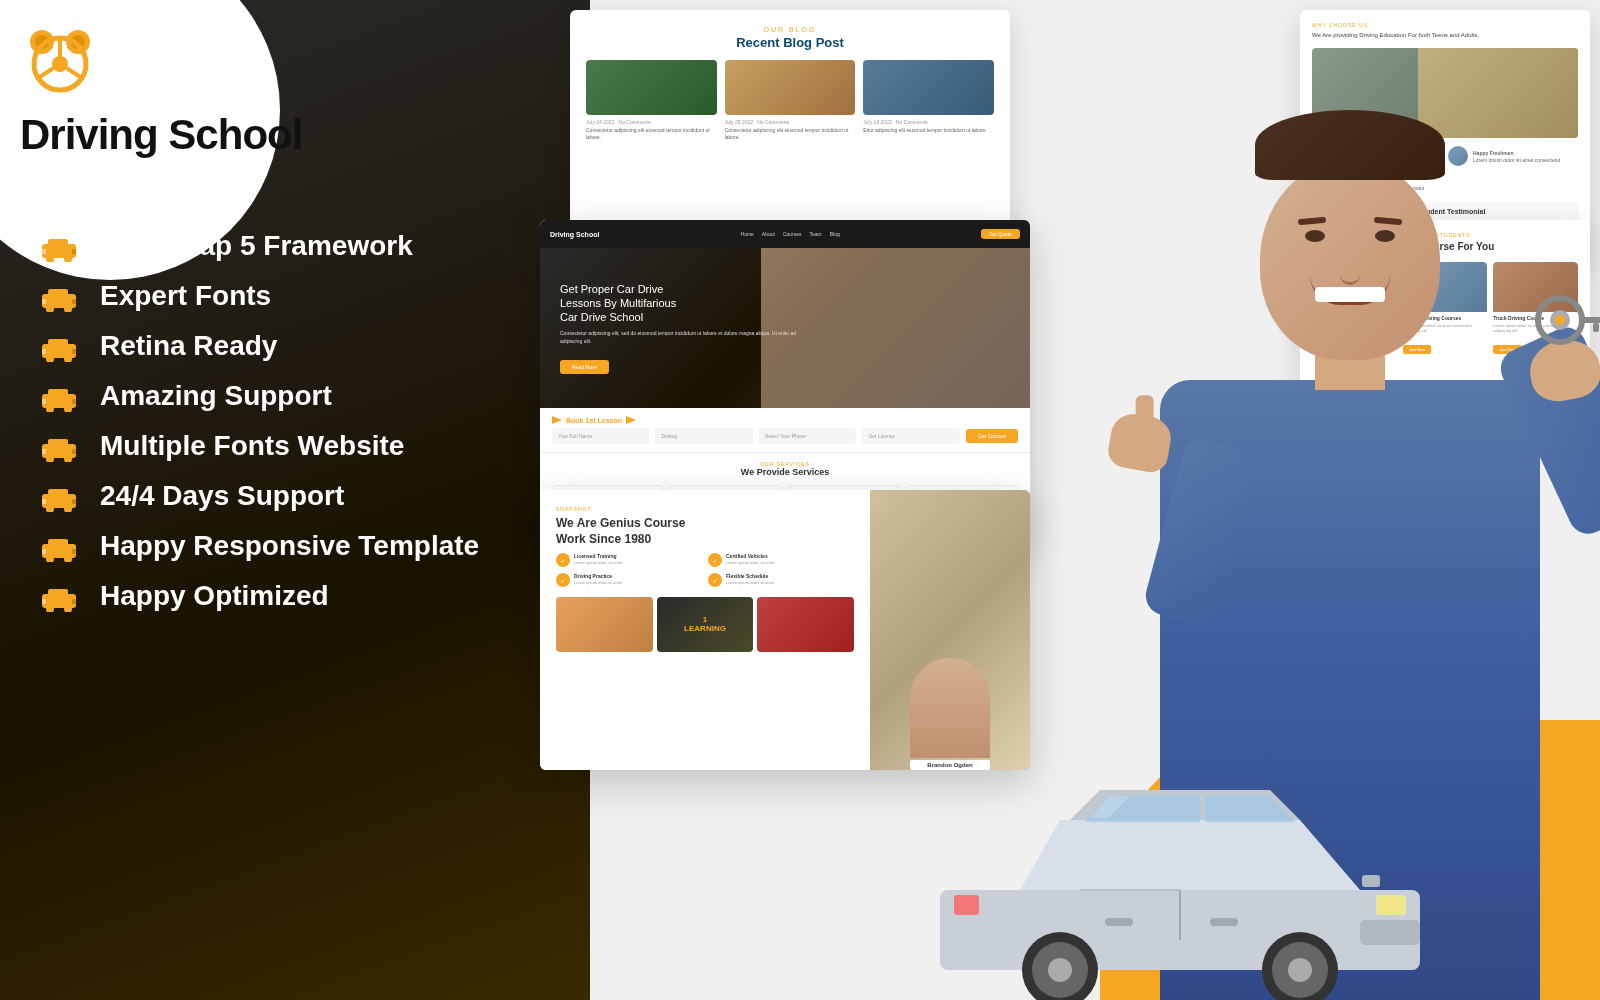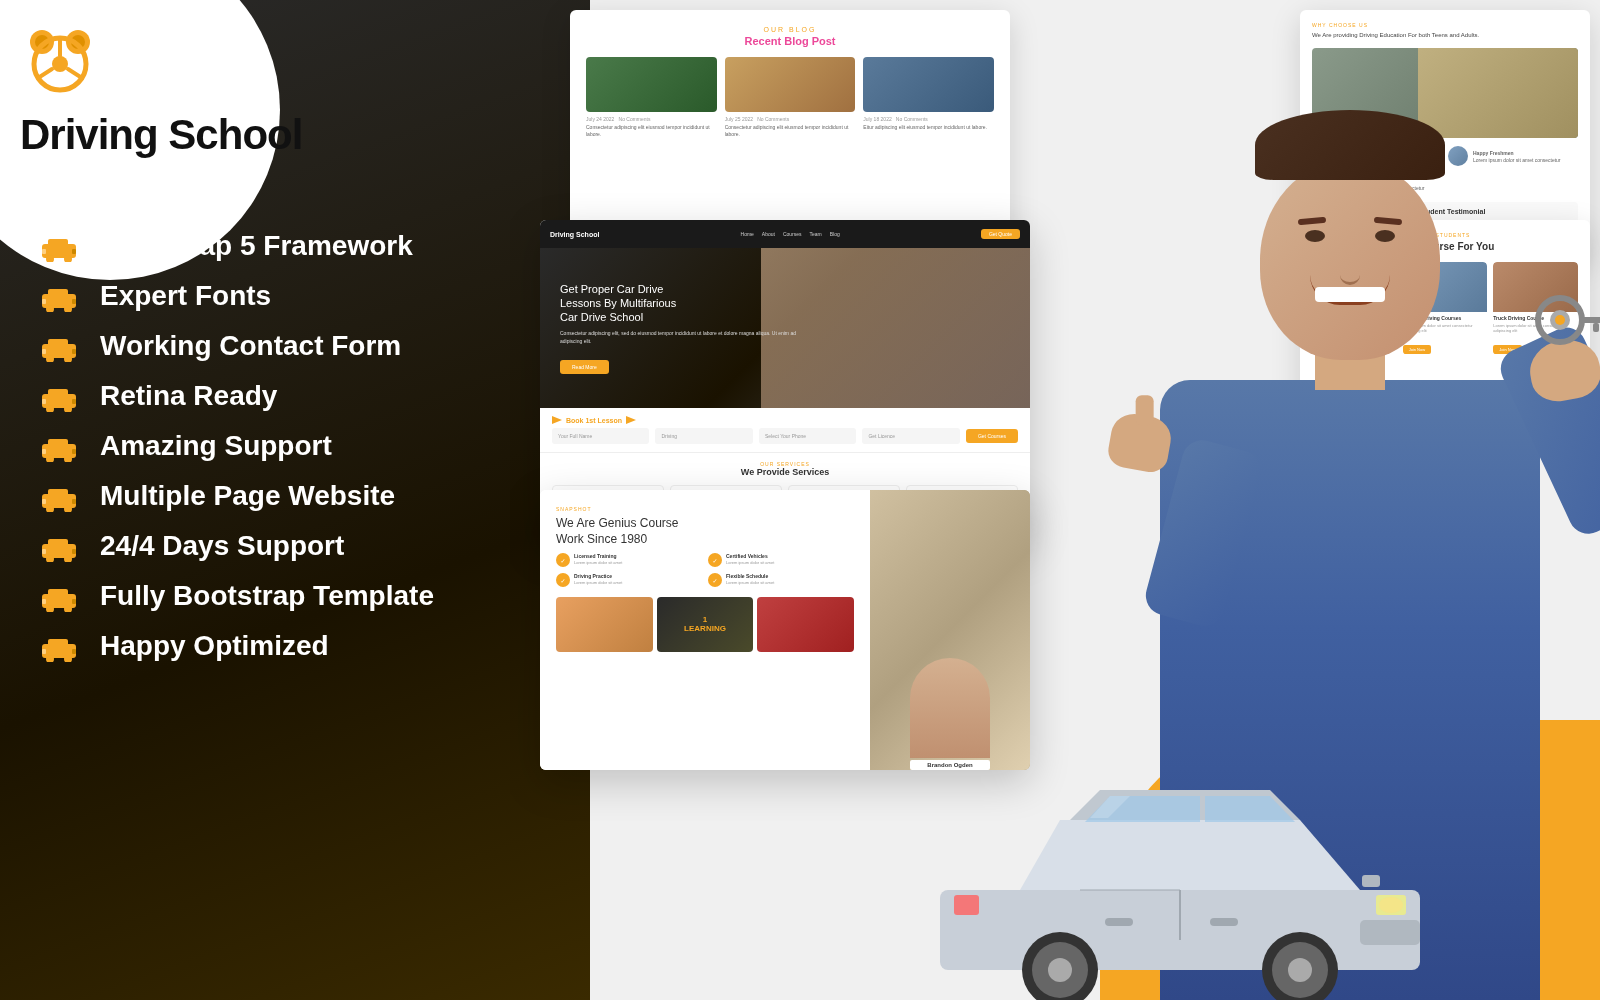--- a/index.html
+++ b/index.html
@@ -128,23 +128,23 @@
       text-align: center;
       font-size: 7px;
       color: #f5a623;
       letter-spacing: 2px;
       text-transform: uppercase;
       margin-bottom: 2px;
     }
 
     .screenshot-blog .blog-title {
       text-align: center;
-      font-size: 11px;
+      font-size: 13px;
       font-weight: 700;
-      color: #ec4899;
+      color: #0c4a6e;
       margin-bottom: 10px;
     }
 
     .blog-posts-row {
       display: flex;
       gap: 8px;
       margin-bottom: 10px;
     }
 
     .blog-post-item {
@@ -554,21 +554,21 @@
     .genius-label {
       font-size: 5px;
       color: #f5a623;
       letter-spacing: 1px;
       text-transform: uppercase;
       margin-bottom: 4px;
     }
 
     .genius-title {
       font-size: 12px;
-      font-weight: 400;
+      font-weight: 700;
       color: #333;
       line-height: 1.3;
       margin-bottom: 6px;
     }
 
     .genius-features {
       display: grid;
       grid-template-columns: 1fr 1fr;
       gap: 6px;
       margin-bottom: 10px;
@@ -688,31 +688,20 @@
         <rect x="2" y="8" width="34" height="14" rx="3" fill="#f5a623"></rect>
         <rect x="8" y="3" width="20" height="10" rx="2" fill="#f5a623"></rect>
         <circle cx="10" cy="23" r="4" fill="#f5a623"></circle>
         <circle cx="28" cy="23" r="4" fill="#f5a623"></circle>
         <rect x="2" y="13" width="4" height="5" rx="1" fill="#ffd080"></rect>
         <rect x="32" y="13" width="4" height="5" rx="1" fill="#cc8800"></rect>
       </svg>
       <span>Expert Fonts</span>
     </li>
 
-    <li>
-      <svg class="car-icon" viewBox="0 0 38 26" xmlns="http://www.w3.org/2000/svg">
-        <rect x="2" y="8" width="34" height="14" rx="3" fill="#f5a623"></rect>
-        <rect x="8" y="3" width="20" height="10" rx="2" fill="#f5a623"></rect>
-        <circle cx="10" cy="23" r="4" fill="#f5a623"></circle>
-        <circle cx="28" cy="23" r="4" fill="#f5a623"></circle>
-        <rect x="2" y="13" width="4" height="5" rx="1" fill="#ffd080"></rect>
-        <rect x="32" y="13" width="4" height="5" rx="1" fill="#cc8800"></rect>
-      </svg>
-      <span>Working Contact Form</span>
-    </li>
 
     <li>
       <svg class="car-icon" viewBox="0 0 38 26" xmlns="http://www.w3.org/2000/svg">
         <rect x="2" y="8" width="34" height="14" rx="3" fill="#f5a623"></rect>
         <rect x="8" y="3" width="20" height="10" rx="2" fill="#f5a623"></rect>
         <circle cx="10" cy="23" r="4" fill="#f5a623"></circle>
         <circle cx="28" cy="23" r="4" fill="#f5a623"></circle>
         <rect x="2" y="13" width="4" height="5" rx="1" fill="#ffd080"></rect>
         <rect x="32" y="13" width="4" height="5" rx="1" fill="#cc8800"></rect>
       </svg>
@@ -733,21 +722,21 @@
 
     <li>
       <svg class="car-icon" viewBox="0 0 38 26" xmlns="http://www.w3.org/2000/svg">
         <rect x="2" y="8" width="34" height="14" rx="3" fill="#f5a623"></rect>
         <rect x="8" y="3" width="20" height="10" rx="2" fill="#f5a623"></rect>
         <circle cx="10" cy="23" r="4" fill="#f5a623"></circle>
         <circle cx="28" cy="23" r="4" fill="#f5a623"></circle>
         <rect x="2" y="13" width="4" height="5" rx="1" fill="#ffd080"></rect>
         <rect x="32" y="13" width="4" height="5" rx="1" fill="#cc8800"></rect>
       </svg>
-      <span>Multiple Page Website</span>
+      <span>Multiple Fonts Website</span>
     </li>
 
     <li>
       <svg class="car-icon" viewBox="0 0 38 26" xmlns="http://www.w3.org/2000/svg">
         <rect x="2" y="8" width="34" height="14" rx="3" fill="#f5a623"></rect>
         <rect x="8" y="3" width="20" height="10" rx="2" fill="#f5a623"></rect>
         <circle cx="10" cy="23" r="4" fill="#f5a623"></circle>
         <circle cx="28" cy="23" r="4" fill="#f5a623"></circle>
         <rect x="2" y="13" width="4" height="5" rx="1" fill="#ffd080"></rect>
         <rect x="32" y="13" width="4" height="5" rx="1" fill="#cc8800"></rect>
@@ -757,21 +746,21 @@
 
     <li>
       <svg class="car-icon" viewBox="0 0 38 26" xmlns="http://www.w3.org/2000/svg">
         <rect x="2" y="8" width="34" height="14" rx="3" fill="#f5a623"></rect>
         <rect x="8" y="3" width="20" height="10" rx="2" fill="#f5a623"></rect>
         <circle cx="10" cy="23" r="4" fill="#f5a623"></circle>
         <circle cx="28" cy="23" r="4" fill="#f5a623"></circle>
         <rect x="2" y="13" width="4" height="5" rx="1" fill="#ffd080"></rect>
         <rect x="32" y="13" width="4" height="5" rx="1" fill="#cc8800"></rect>
       </svg>
-      <span>Fully Bootstrap Template</span>
+      <span>Happy Responsive Template</span>
     </li>
 
     <li>
       <svg class="car-icon" viewBox="0 0 38 26" xmlns="http://www.w3.org/2000/svg">
         <rect x="2" y="8" width="34" height="14" rx="3" fill="#f5a623"></rect>
         <rect x="8" y="3" width="20" height="10" rx="2" fill="#f5a623"></rect>
         <circle cx="10" cy="23" r="4" fill="#f5a623"></circle>
         <circle cx="28" cy="23" r="4" fill="#f5a623"></circle>
         <rect x="2" y="13" width="4" height="5" rx="1" fill="#ffd080"></rect>
         <rect x="32" y="13" width="4" height="5" rx="1" fill="#cc8800"></rect>

